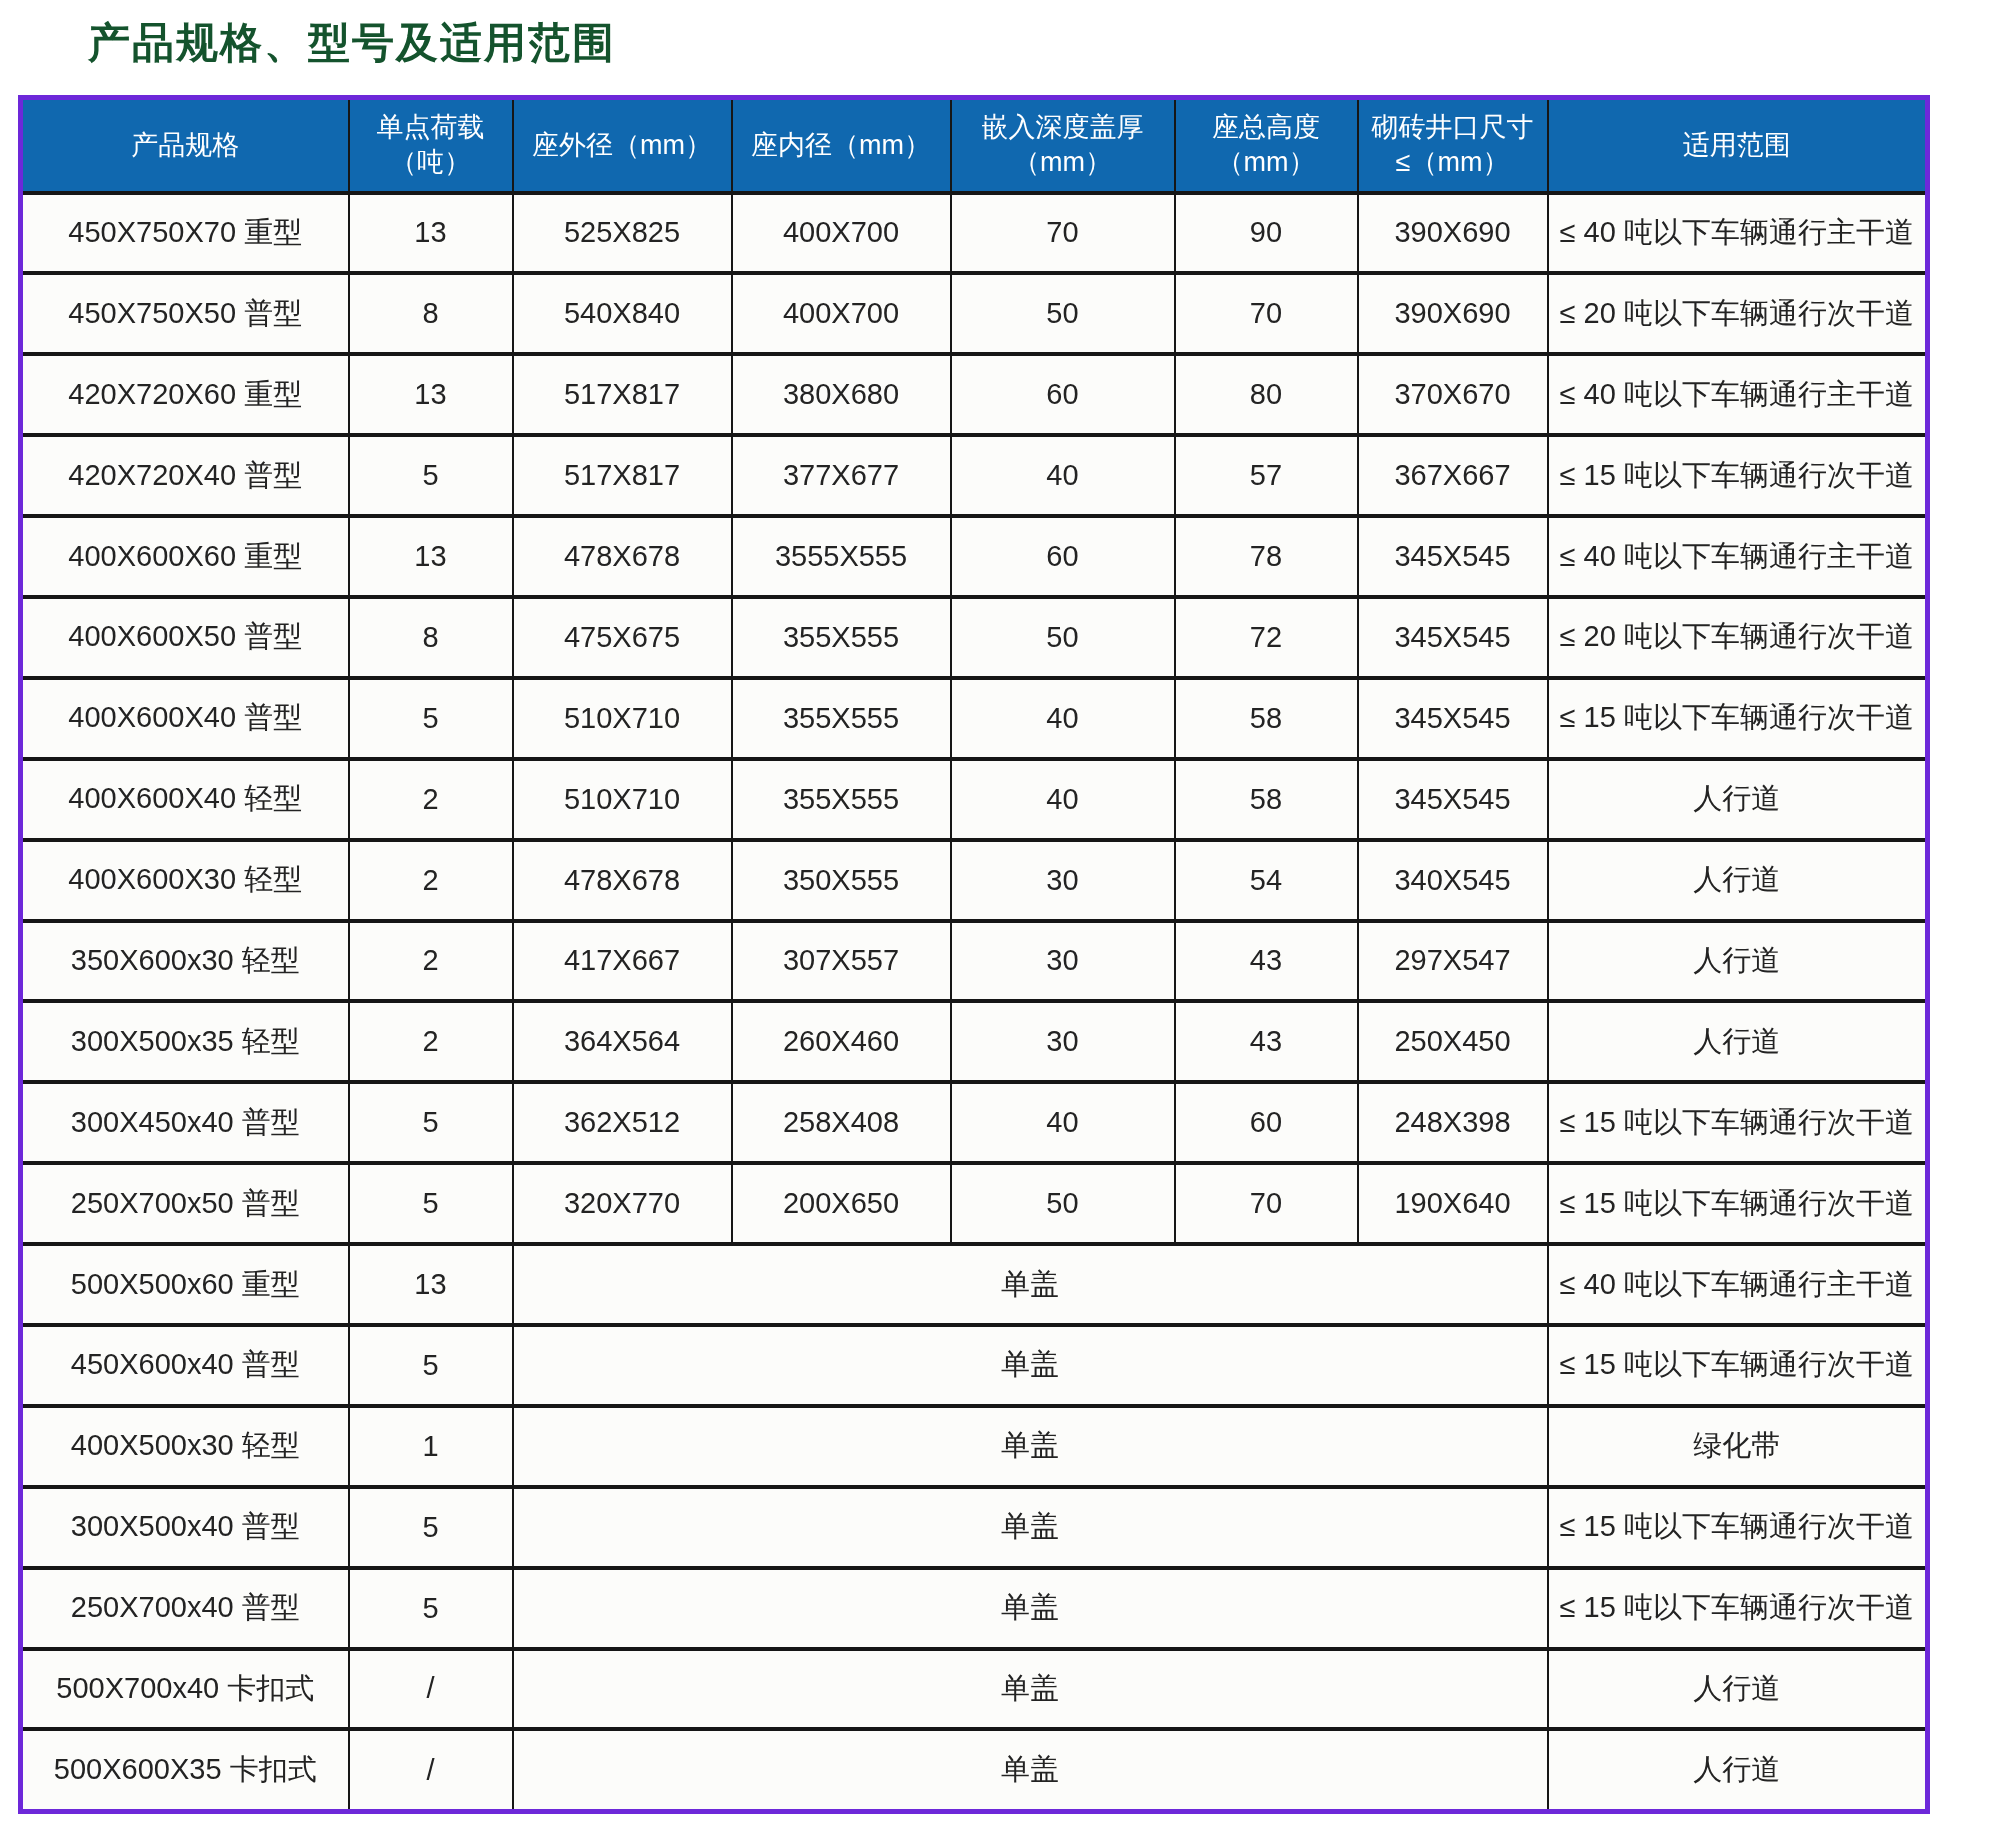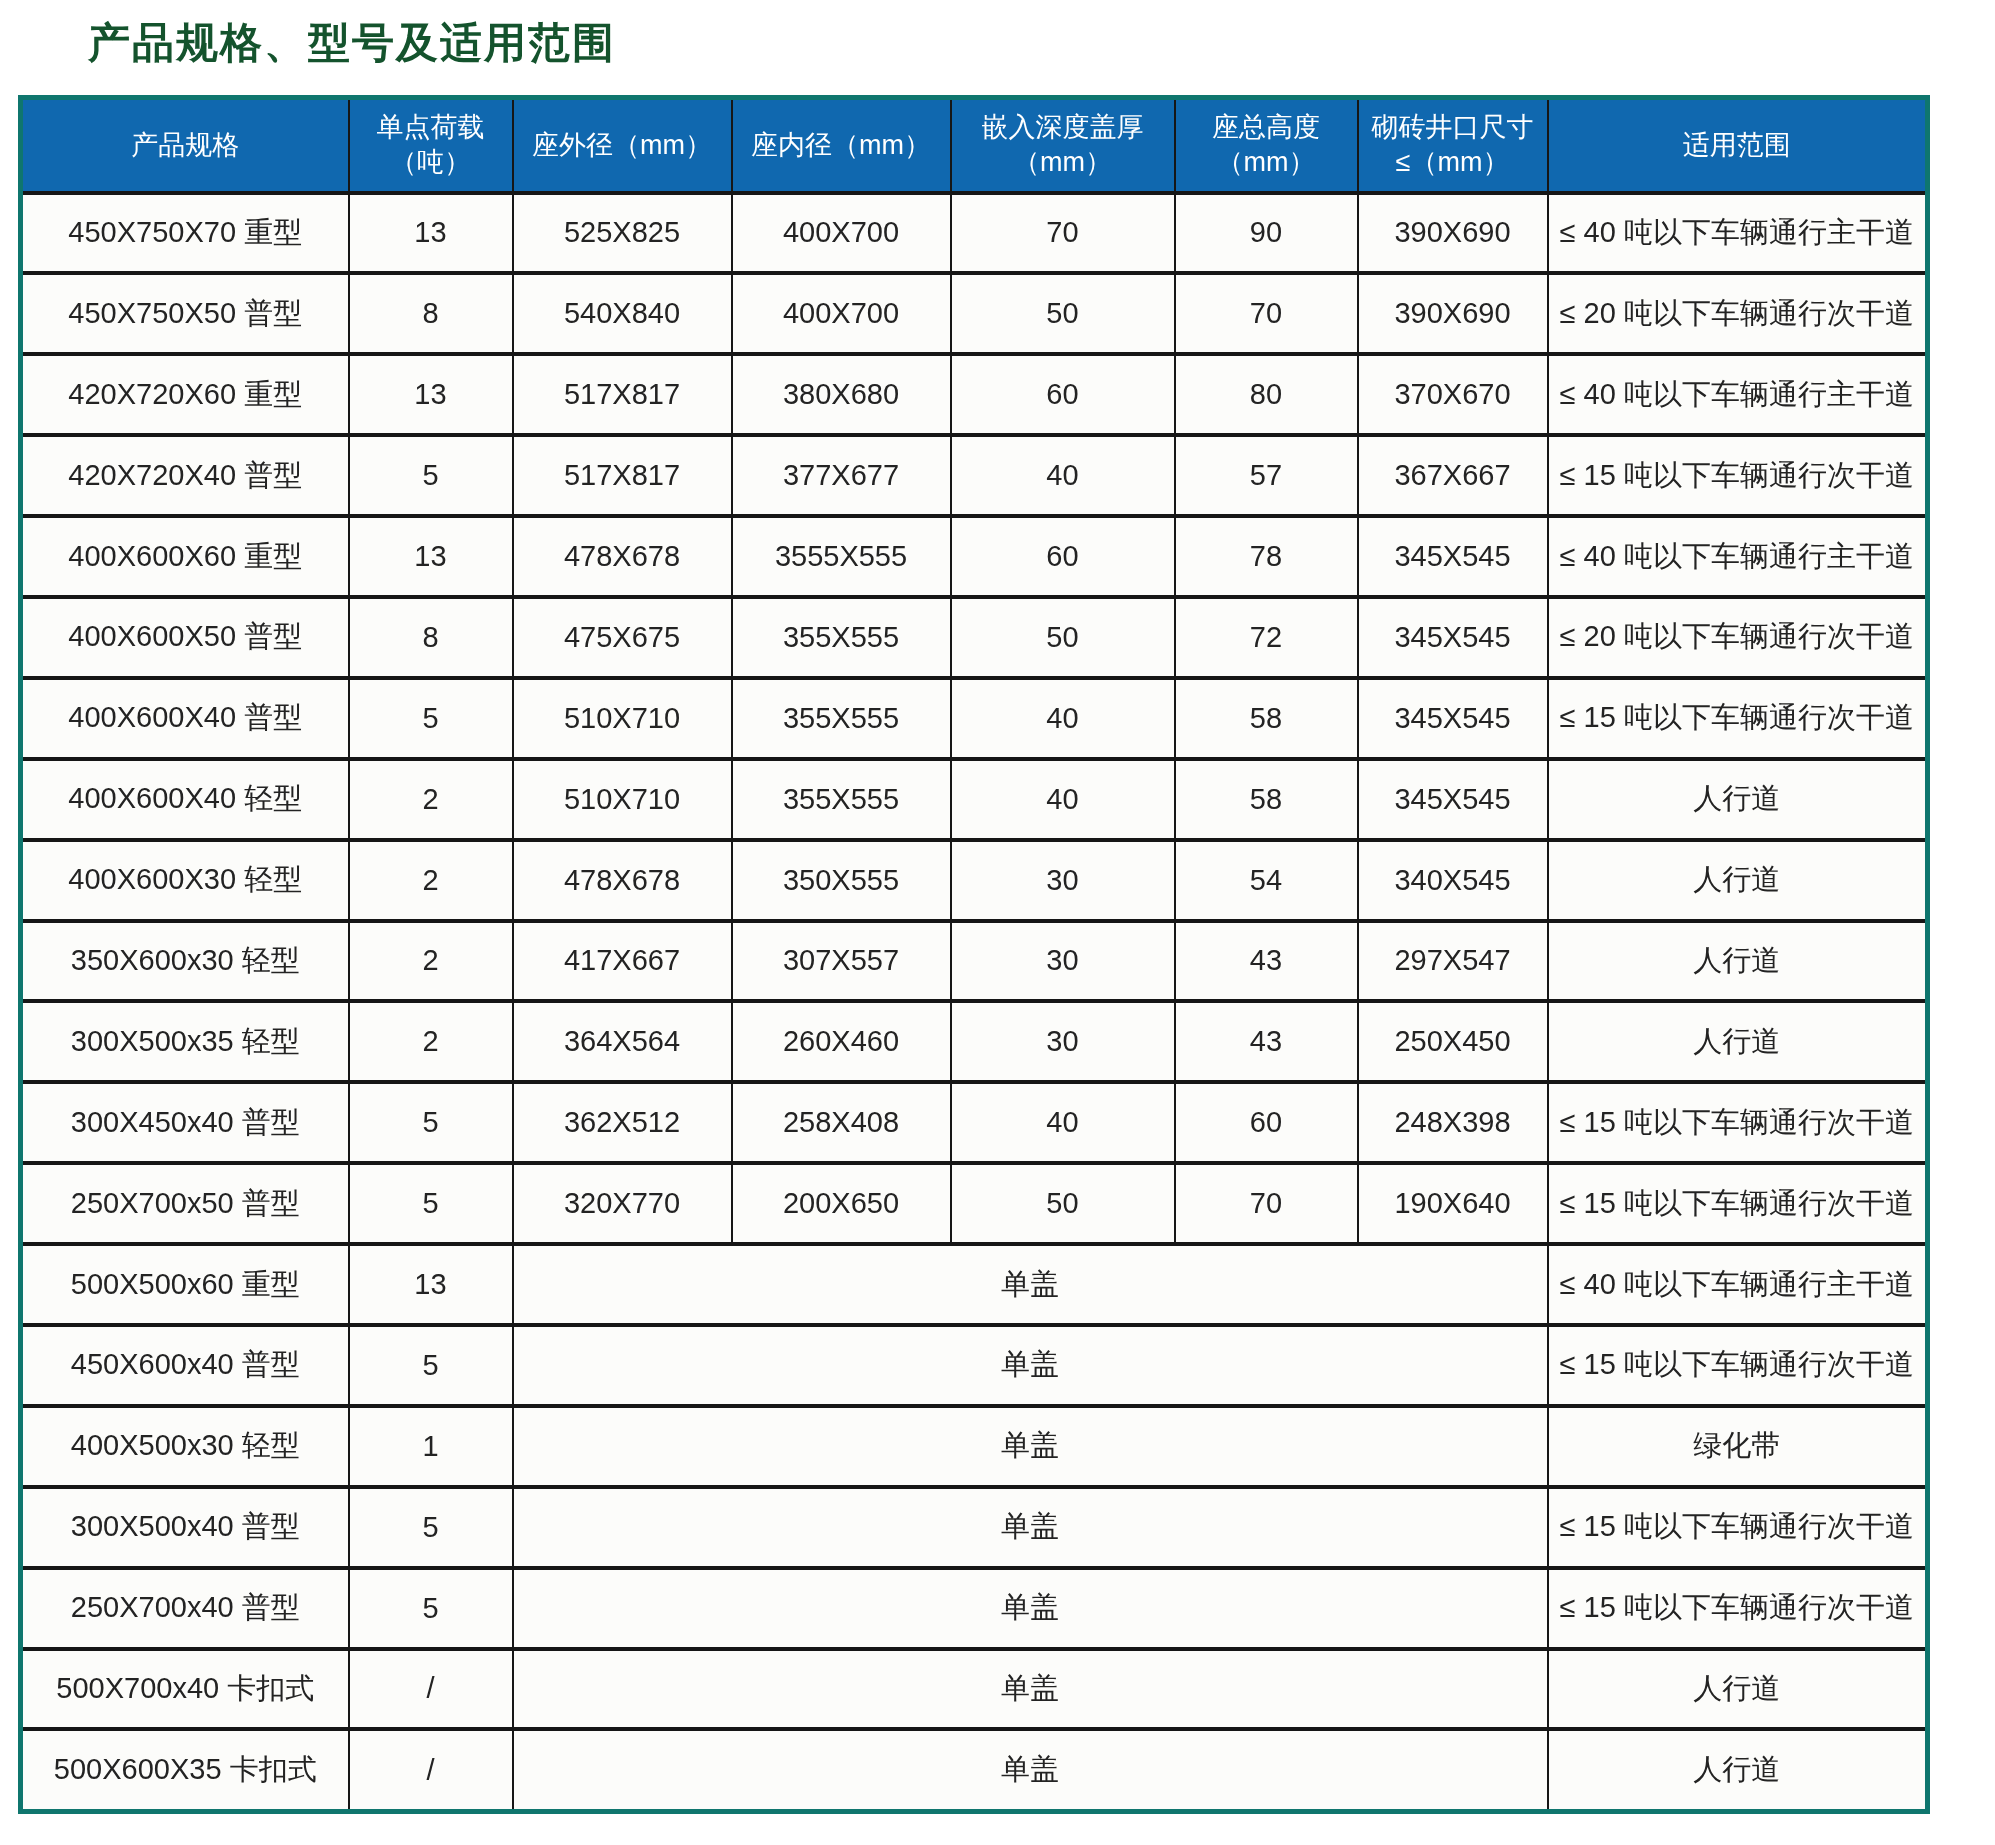--- a/index.html
+++ b/index.html
@@ -23,21 +23,21 @@
     margin-top: 9px;
   }
   table.spec-table {
     position: absolute;
     left: 18px;
     top: 95px;
     width: 1907px;
     height: 1719px;
     border-collapse: collapse;
     table-layout: fixed;
-    border: 5px solid #0f766e;
+    border: 5px solid #6d28d9;
   }
   table.spec-table thead tr {
     height: 95px;
   }
   table.spec-table th {
     background: #1068af;
     color: #ffffff;
     font-weight: 400;
     font-size: 27px;
     line-height: 1.3;

